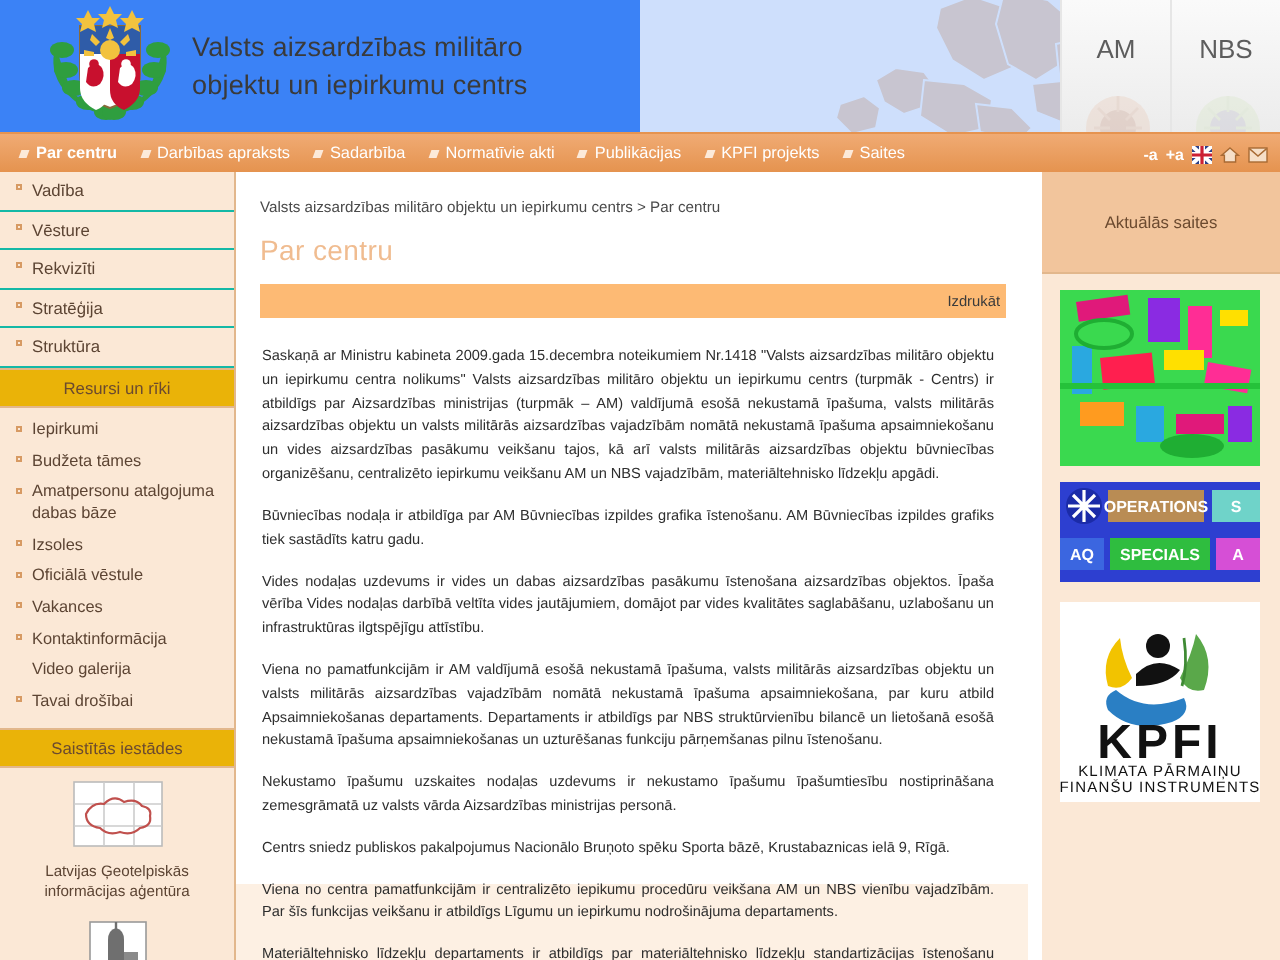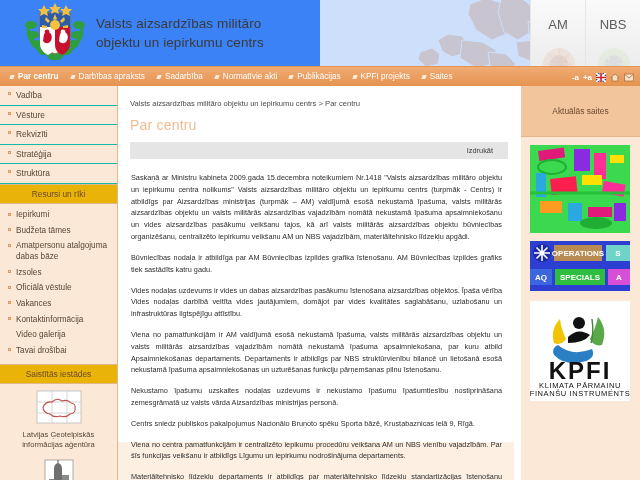--- a/index.html
+++ b/index.html
@@ -79,21 +79,21 @@
   
   #body-wrap { position: relative; height: 394px; background: #fdf0e3; }
   #left-col {
     position: absolute; left: 0; top: 0; width: 118px; height: 394px;
     background: #fbe8d6;
     border-right: 1px solid #e2b78c;
   }
   #center-col {
     position: absolute; left: 118px; top: 0; width: 403px; height: 356px;
     background: #ffffff;
-    border-right: 1px solid #a16207;
+    border-right: 6px solid #a16207;
   }
   #right-col {
     position: absolute; left: 521px; top: 0; width: 119px; height: 394px;
     background: #fbe8d6;
   }
 
   
   .menu-link {
     position: relative;
     font-size: 8.4px; color: #5c4433;
@@ -128,23 +128,23 @@
   #breadcrumb {
     font-size: 7.6px; color: #4a4a4a;
     padding: 13px 14px 0 12px;
   }
   #page-title {
     font-size: 14px; color: #f0bc90; font-weight: normal;
     padding: 9px 0 0 12px; letter-spacing: .2px;
   }
   #action-bar {
     margin: 9px 12px 0 12px;
-    height: 17px; background: #e5e5e5;
+    height: 17px; background: #fdba74;
     display: flex; align-items: center; justify-content: flex-end;
-    padding-right: 15px;
+    padding-right: 3px;
   }
   #print-btn { font-size: 7.4px; color:#3b3b3b; cursor: pointer; }
   #article { padding: 13px 18px 0 13px; }
   #article p {
     font-size: 7.3px; line-height: 1.62; color: #2e2e2e;
     text-align: justify; margin-bottom: 9px;
   }
 
   
   .r-head {

